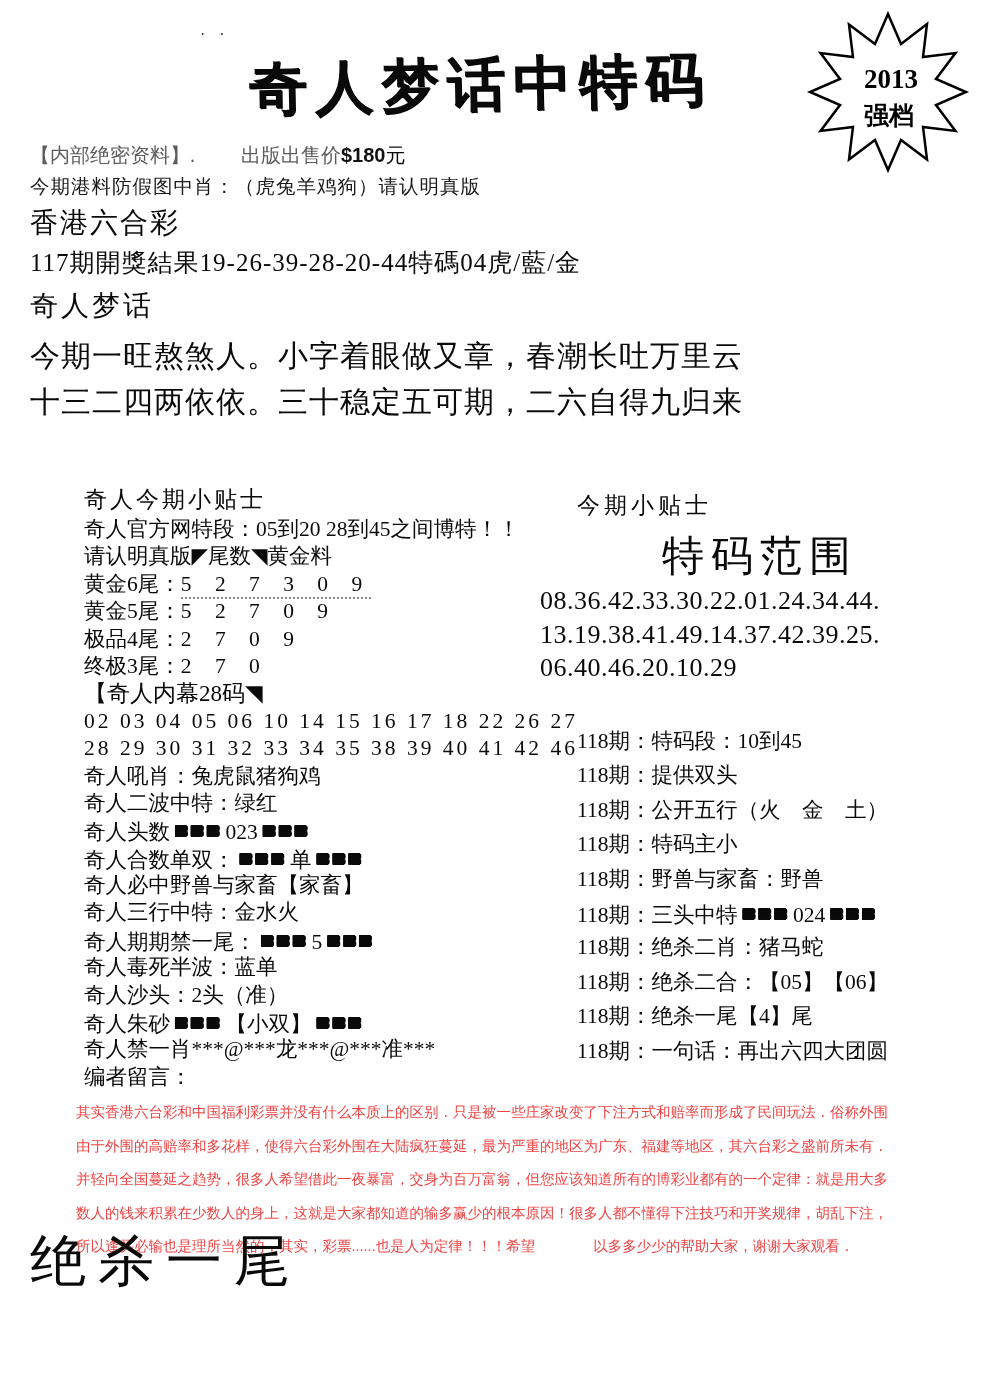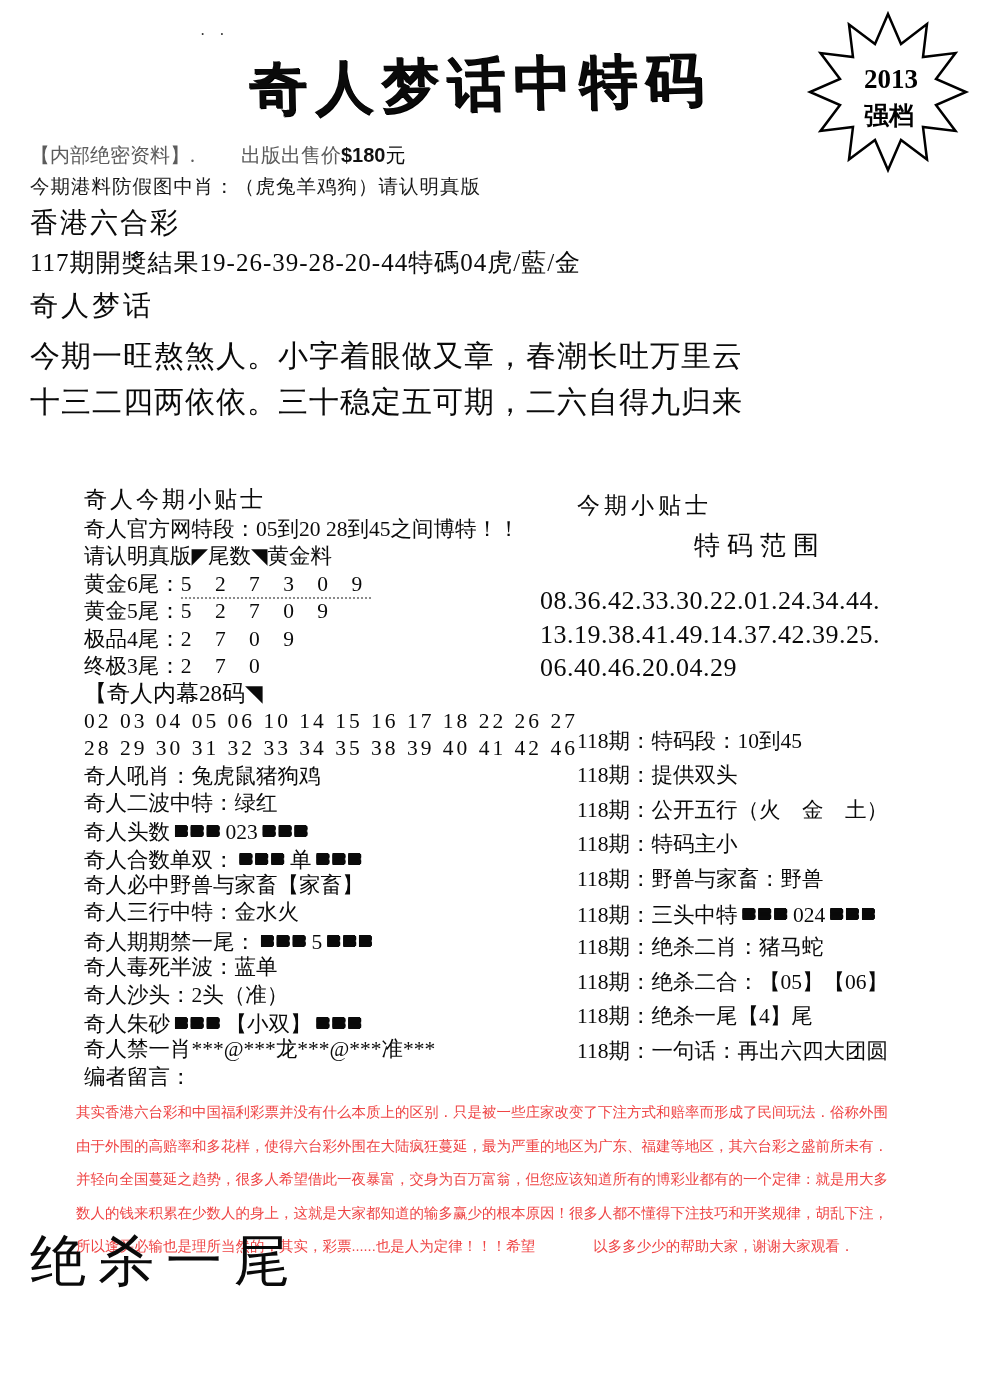--- a/index.html
+++ b/index.html
@@ -39,21 +39,21 @@
   .digits.plain{border-bottom:none;}
   .codes{letter-spacing:3px;}
   .bars{
     font-family:"DejaVu Sans Mono","Liberation Mono",monospace;
     font-weight:bold;font-size:23px;letter-spacing:2px;
     text-shadow:0 1px 0 currentColor,0 -1px 0 currentColor,0 2px 0 currentColor,0 -2px 0 currentColor,1px 0 0 currentColor,1px 1px 0 currentColor,1px -1px 0 currentColor;
     margin:0 4px;vertical-align:1px;
   }
   
   .right-heading{left:577px;top:490px;font-size:23px;letter-spacing:4px;}
-  .range-title{left:550px;top:528px;width:420px;text-align:center;font-size:26px;letter-spacing:7px;}
+  .range-title{left:550px;top:528px;width:420px;text-align:center;font-size:42px;letter-spacing:7px;}
   .range-lines{left:540px;top:584px;width:440px;font-size:26px;line-height:33.5px;letter-spacing:0.5px;white-space:nowrap;}
   .period-lines{left:577px;top:724px;width:404px;}
   .period-line{height:34.4px;line-height:34.4px;font-size:21.5px;white-space:nowrap;}
   
   .editorial{
     left:76px;top:1096px;width:846px;color:#ef4444;
     font-family:"Liberation Sans","DejaVu Sans",sans-serif;
   }
   .editorial div{height:33.6px;line-height:33.6px;font-size:14.5px;white-space:nowrap;overflow:hidden;}
   .blessing{top:1224px;font-size:56px;letter-spacing:12px;}
@@ -107,21 +107,21 @@
     <div class="tip-line"><span>奇人朱砂</span><span class="bars">===</span><span>【小双】</span><span class="bars">===</span></div>
     <div class="tip-line">奇人禁一肖***@***龙***@***准***</div>
     <div class="tip-line">编者留言：</div>
   </div>
 
   <div class="abs right-heading">今期小贴士</div>
   <div class="abs range-title">特码范围</div>
   <div class="abs range-lines">
     <div>08.36.42.33.30.22.01.24.34.44.</div>
     <div>13.19.38.41.49.14.37.42.39.25.</div>
-    <div>06.40.46.20.04.29</div>
+    <div>06.40.46.20.10.29</div>
   </div>
   <div class="abs period-lines">
     <div class="period-line">118期：特码段：10到45</div>
     <div class="period-line">118期：提供双头</div>
     <div class="period-line">118期：公开五行（火　金　土）</div>
     <div class="period-line">118期：特码主小</div>
     <div class="period-line">118期：野兽与家畜：野兽</div>
     <div class="period-line"><span>118期：三头中特</span><span class="bars">===</span><span>024</span><span class="bars">===</span></div>
     <div class="period-line">118期：绝杀二肖：猪马蛇</div>
     <div class="period-line">118期：绝杀二合：【05】【06】</div>

